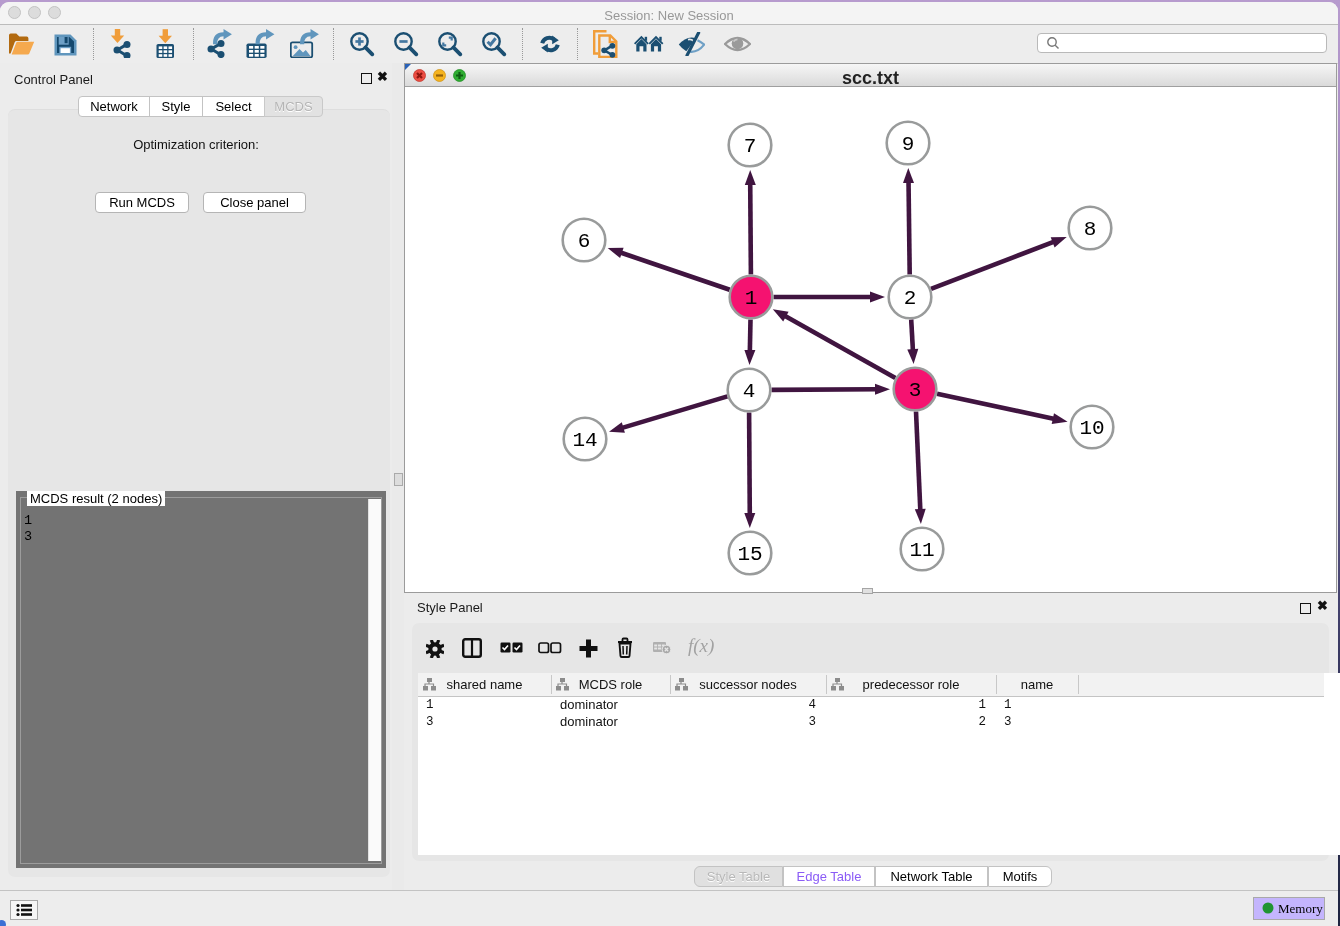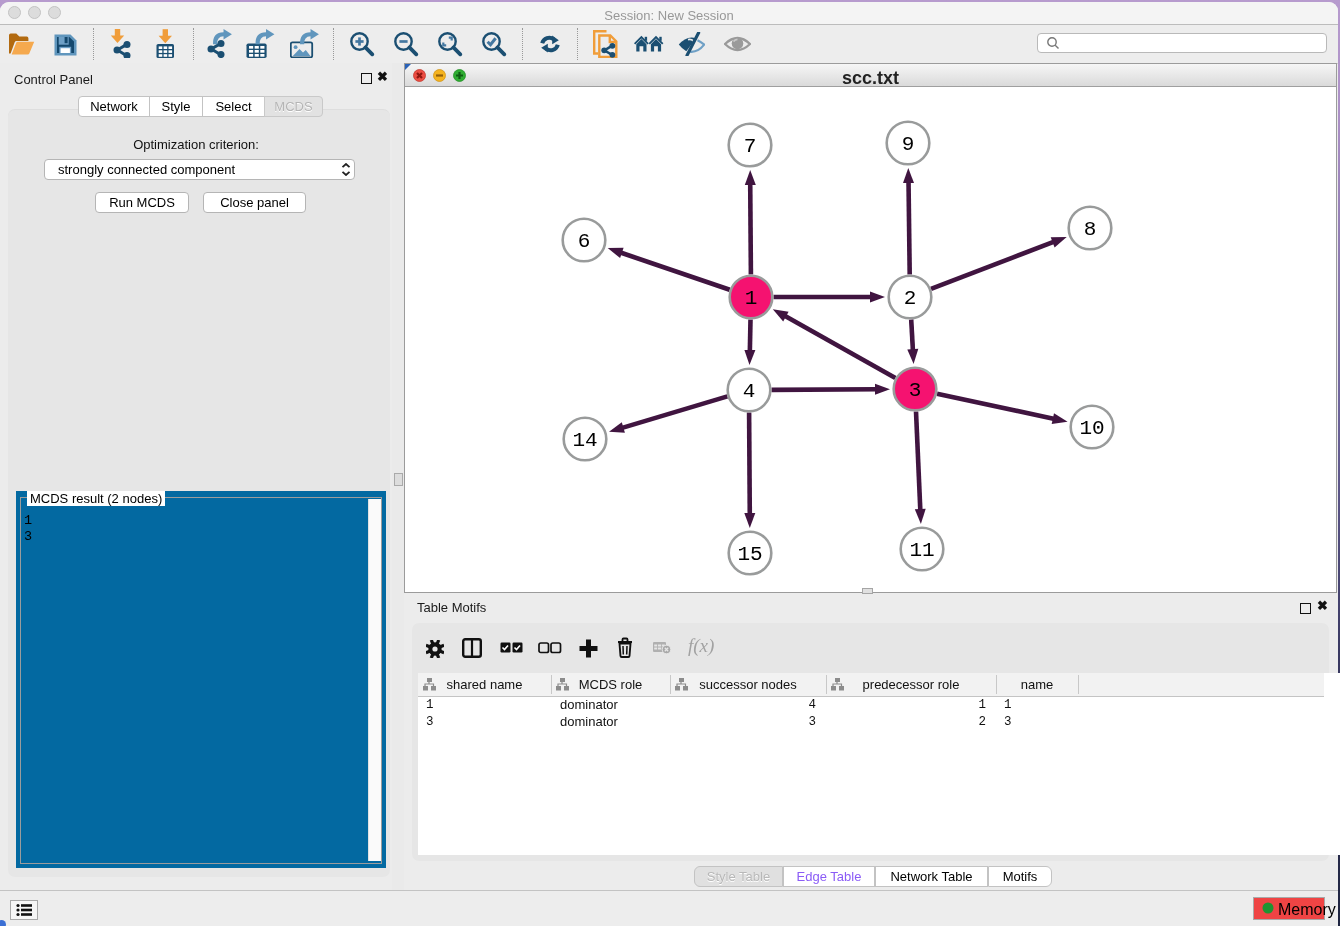--- a/index.html
+++ b/index.html
@@ -18,21 +18,21 @@
 
 #cpanel{left:0;top:63px;width:392px;height:827px;background:#ececec;}
 #cp-title{left:14px;top:9px;font-size:13px;color:#1a1a1a;}
 .float-ico{position:absolute;width:9px;height:9px;border:1.5px solid #111;background:transparent;}
 .close-x{position:absolute;font-size:13px;font-weight:bold;color:#111;}
 .tab{z-index:3;position:absolute;top:0;height:19px;background:#fff;border:1px solid #c3c3c3;font-size:13px;color:#000;text-align:center;line-height:19px;}
 #cp-body{left:8px;top:46px;width:382px;height:767px;background:#e6e6e6;border-radius:7px;border-top:1px solid #dedede;}
 #optlabel{left:0;top:74px;width:392px;text-align:center;font-size:13px;color:#111;}
 #optsel{left:44px;top:96px;width:309px;height:19px;background:#fff;border:1px solid #b5b5b5;border-radius:4px;font-size:13px;line-height:19px;}
 .btn{position:absolute;height:19px;background:#fff;border:1px solid #b5b5b5;border-radius:4px;font-size:13px;text-align:center;line-height:19px;color:#000;}
-#resultwhite{left:16px;top:428px;width:370px;height:377px;background:#0369a1;}
+#resultwhite{left:16px;top:428px;width:370px;height:377px;background:#737373;}
 #resultbox{left:4px;top:6px;width:360px;height:365px;border:1px solid #9c9c9c;}
 #resultlabel{left:6px;top:-7px;background:#fff;padding:0 3px;font-size:13px;color:#000;}
 #scrolltrack{left:347px;top:1px;width:12px;height:362px;background:#fafafa;border-left:1px solid #e2e2e2;}
 
 #vsplit{left:392px;top:63px;width:12px;height:827px;background:#eaeaea;}
 
 #netwin{left:404px;top:63px;width:931px;height:528px;border:1px solid #9b9b9b;background:#fff;}
 #nettitle{left:0;top:0;width:931px;height:22px;background:linear-gradient(180deg,#f6f6f6,#dadada);border-bottom:1px solid #9f9f9f;}
 #netname{left:0;top:4px;width:931px;text-align:center;font-size:18px;font-weight:bold;color:#222;}
 #canvas{left:0;top:23px;width:931px;overflow:hidden;height:505px;background:#fff;}
@@ -43,21 +43,21 @@
 #ttable{left:14px;top:79px;width:906px;height:182px;background:#fff;padding-left:44px;}
 #thead{left:0;top:0;width:906px;height:23px;background:#f2f2f2;border-bottom:1px solid #c4c4c4;}
 .th{position:absolute;top:0;height:23px;font-size:13px;color:#111;text-align:center;line-height:23px;}
 .thsep{position:absolute;top:2px;height:19px;width:0;border-left:1px solid #c8c8c8;}
 .td{position:absolute;font-size:13px;color:#111;height:16px;line-height:16px;}
 .orgico{position:absolute;top:5px;width:13px;height:13px;}
 .btab{position:absolute;top:0;height:19px;border:1px solid #c3c3c3;font-size:13px;text-align:center;line-height:19px;}
 
 #statusbar{left:0;top:890px;width:1338px;height:36px;background:#ededed;border-top:1px solid #c3c3c3;}
 #listbtn{left:10px;top:9px;width:26px;height:18px;background:#f6f6f6;border:1px solid #a9a9a9;}
-#membtn{left:1253px;top:6px;width:70px;height:21px;background:#ef4444;border:1px solid #a9a9a9;font-size:16px;}
+#membtn{left:1253px;top:6px;width:70px;height:21px;background:#c4b5fd;border:1px solid #a9a9a9;font-size:13px;font-family:Liberation Serif, serif;}
 </style></head>
 <body>
 <div id="win"></div>
 <div id="titlebar" class="abs">
   <div class="tl" style="left:8px"></div>
     <div class="tl" style="left:28px"></div>
     <div class="tl" style="left:48px"></div>
   <div id="wtitle" class="abs">Session: New Session</div>
 </div>
 <div id="toolbar" class="abs">
@@ -232,26 +232,20 @@
 <div id="cpanel" class="abs">
   <div id="cp-title" class="abs">Control Panel</div>
   <div class="float-ico" style="left:361px;top:10px"></div>
   <div class="close-x" style="left:377px;top:6px">✖</div>
   <div class="tab" style="left:78px;top:33px;width:70px;border-radius:4px 0 0 4px;position:absolute">Network</div>
   <div class="tab" style="left:149px;top:33px;width:52px;position:absolute">Style</div>
   <div class="tab" style="left:202px;top:33px;width:61px;position:absolute">Select</div>
   <div class="tab" style="left:264px;top:33px;width:57px;background:#e2e2e2;color:#b5b5b5;border-color:#c9c9c9;border-radius:0 4px 4px 0;text-shadow:0 1px 0 #fff;position:absolute">MCDS</div>
   <div id="cp-body" class="abs"></div>
   <div id="optlabel" class="abs">Optimization criterion:</div>
-  <div id="optsel" class="abs"><span style="margin-left:13px">strongly connected component</span>
-    <svg width="10" height="13" style="position:absolute;right:3px;top:3px" viewBox="0 0 10 13">
-        <path d="M1.5 4.2 L5 1 L8.5 4.2" fill="none" stroke="#222" stroke-width="1.8"></path>
-        <path d="M1.5 8.8 L5 12 L8.5 8.8" fill="none" stroke="#222" stroke-width="1.8"></path>
-      </svg>
-  </div>
   <div class="btn" style="left:95px;top:129px;width:92px">Run MCDS</div>
   <div class="btn" style="left:203px;top:129px;width:101px">Close panel</div>
   <div id="resultwhite" class="abs">
     <div id="resultbox" class="abs">
       <div id="resultlabel" class="abs">MCDS result (2 nodes)</div>
       <div class="abs" style="left:3px;top:15px;font-size:13.5px;line-height:15.5px;color:#000;font-family:'Liberation Mono',monospace">1<br>3</div>
       <div id="scrolltrack" class="abs"></div>
     </div>
   </div>
 </div>
@@ -327,21 +321,21 @@
         <text x="503" y="56" font-size="21" font-family="'Liberation Mono',monospace" fill="#000" text-anchor="middle" dominant-baseline="central" dy="1">9</text>
         <text x="687" y="340" font-size="21" font-family="'Liberation Mono',monospace" fill="#000" text-anchor="middle" dominant-baseline="central" dy="1">10</text>
         <text x="517" y="462" font-size="21" font-family="'Liberation Mono',monospace" fill="#000" text-anchor="middle" dominant-baseline="central" dy="1">11</text>
         <text x="180" y="352" font-size="21" font-family="'Liberation Mono',monospace" fill="#000" text-anchor="middle" dominant-baseline="central" dy="1">14</text>
         <text x="345" y="466" font-size="21" font-family="'Liberation Mono',monospace" fill="#000" text-anchor="middle" dominant-baseline="central" dy="1">15</text>
 </svg>
   </div>
 </div>
 <div class="abs" style="left:862px;top:587.5px;width:9px;height:4.5px;background:#e0e0e0;border:1px solid #a5a5a5"></div>
 <div id="tpanel" class="abs">
-  <div id="tp-title" class="abs">Table Motifs</div>
+  <div id="tp-title" class="abs">Style Panel</div>
   <div class="float-ico" style="left:896px;top:9px"></div>
   <div class="close-x" style="left:913px;top:4px">✖</div>
   <div id="tp-body" class="abs"></div>
   <svg class="abs" style="left:22px;top:46px" width="18" height="18" viewBox="0 0 18 18">
       <circle cx="9" cy="9" r="6.7" fill="#111"></circle>
       <rect x="-1.6" y="-2" width="3.2" height="4" transform="translate(16.2,12.0) rotate(112)" fill="#111"></rect>
       <rect x="-1.6" y="-2" width="3.2" height="4" transform="translate(12.0,16.2) rotate(158)" fill="#111"></rect>
       <rect x="-1.6" y="-2" width="3.2" height="4" transform="translate(6.0,16.2) rotate(202)" fill="#111"></rect>
       <rect x="-1.6" y="-2" width="3.2" height="4" transform="translate(1.8,12.0) rotate(248)" fill="#111"></rect>
       <rect x="-1.6" y="-2" width="3.2" height="4" transform="translate(1.8,6.0) rotate(292)" fill="#111"></rect>

